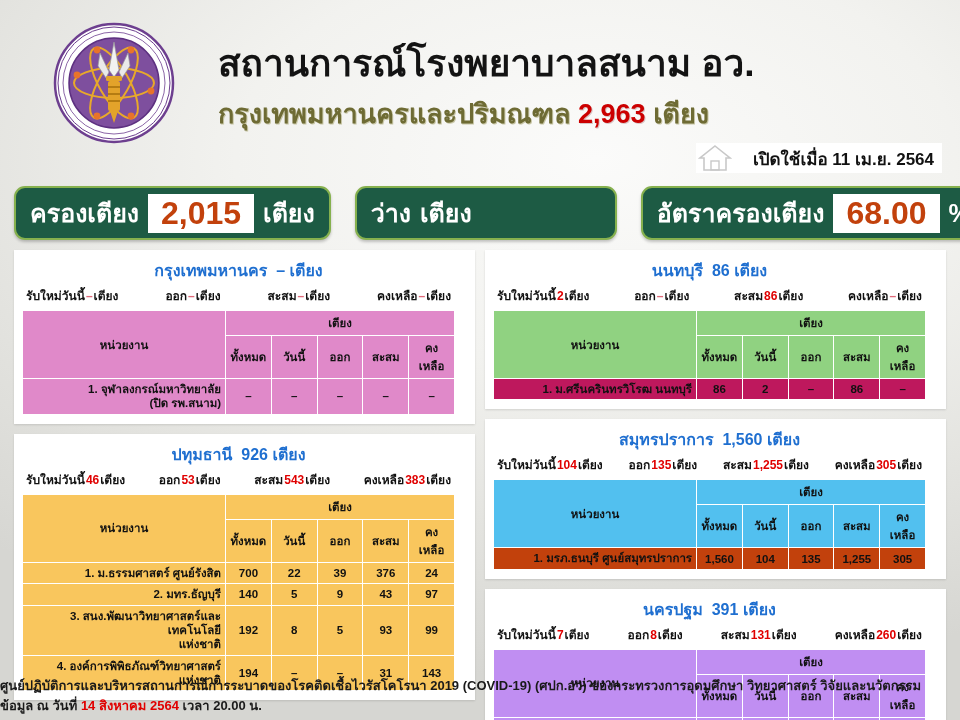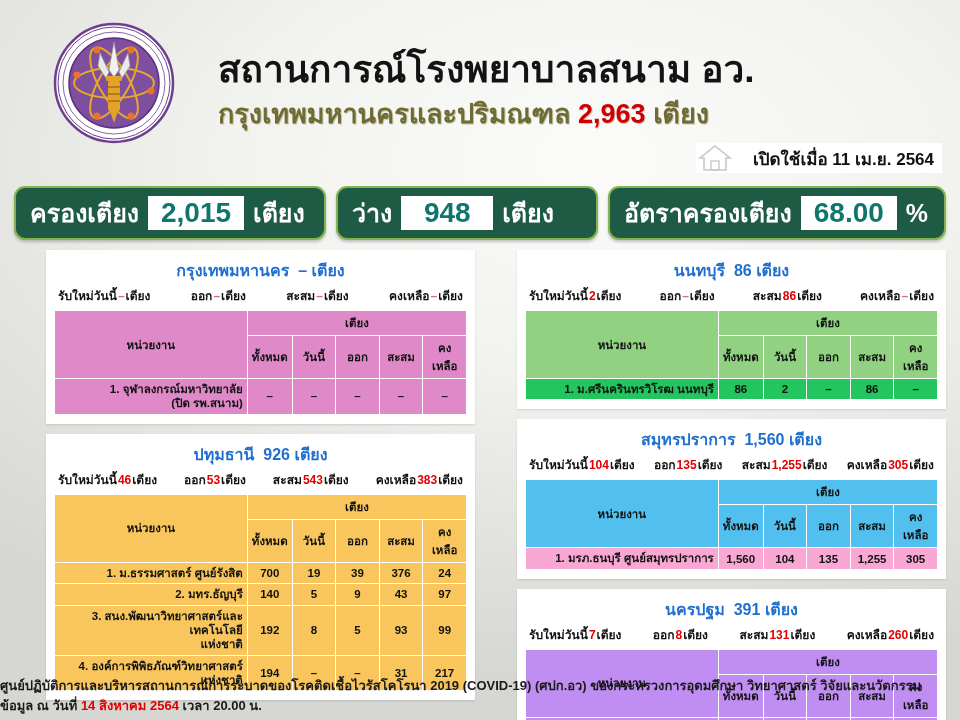--- a/index.html
+++ b/index.html
@@ -29,21 +29,21 @@
 
   #logo {
     position: absolute;
     left: 53px; top: 22px;
     width: 122px; height: 122px;
   }
   #logo svg { display: block; }
 
   #title-main {
     position: absolute;
-    left: 218px; top: 39px;
+    left: 218px; top: 33px;
     width: 700px;
     font-size: 37px;
     font-weight: bold;
     color: #131313;
     letter-spacing: 0px;
     white-space: nowrap;
   }
 
   #title-sub {
     position: absolute;
@@ -79,21 +79,21 @@
     color: #111111;
     white-space: nowrap;
   }
 
   
   #summary {
     position: absolute;
     left: 0; top: 186px;
     width: 960px; height: 60px;
     display: flex;
-    gap: 10px;
+    gap: 24px;
     padding: 0 14px;
   }
   .stat {
     height: 54px;
     background: #1d5b44;
     border: 2px solid #86b14e;
     border-radius: 11px;
     display: flex;
     align-items: center;
     gap: 9px;
@@ -110,23 +110,23 @@
     color: #ffffff;
     white-space: nowrap;
   }
   .stat .value-box {
     background: #ffffff;
     padding: 1px 13px;
     min-width: 92px;
     text-align: center;
   }
   .stat .value {
-    font-size: 28px;
-    font-weight: bold;
-    color: #0f766e;
+    font-size: 32px;
+    font-weight: bold;
+    color: #c2410c;
     white-space: nowrap;
     margin-top: 16px;
   }
   .stat .unit {
     font-size: 25px;
     font-weight: bold;
     color: #ffffff;
     white-space: nowrap;
   }
 
@@ -136,23 +136,22 @@
     left: 0; top: 250px;
     width: 960px; height: 432px;
     display: flex;
     gap: 10px;
     padding: 0 14px;
   }
   .col { flex: 1 1 0; display: flex; flex-direction: column; gap: 10px; }
 
   .card {
     background: #ffffff;
-    padding: 6px 8px 9px 8px;
+    padding: 6px 20px 9px 8px;
     box-shadow: 0 1px 2px rgba(0,0,0,.12);
-    margin-left: 32px;
   }
 
   .card-title {
     text-align: center;
     font-size: 16px;
     font-weight: bold;
     color: #1f6fd0;
     white-space: nowrap;
     padding: 2px 0 3px 0;
   }
@@ -194,24 +193,24 @@
   table.bedtable th.c { width: 10.6%; }
 
   
   .theme-pink  table.bedtable th { background: #e089c9; }
   .theme-pink  table.bedtable td { background: #e089c9; }
 
   .theme-orange table.bedtable th { background: #f9c65d; }
   .theme-orange table.bedtable td { background: #f9c65d; }
 
   .theme-green table.bedtable th { background: #90d281; }
-  .theme-green table.bedtable td { background: #22c55e; }
+  .theme-green table.bedtable td { background: #be185d; }
 
   .theme-blue table.bedtable th { background: #52c0ef; }
-  .theme-blue table.bedtable td { background: #f9a8d4; }
+  .theme-blue table.bedtable td { background: #c2410c; }
 
   .theme-purple table.bedtable th { background: #c08ef2; }
   .theme-purple table.bedtable td { background: #c08ef2; }
 
   
   #footer {
     position: absolute;
     left: 0; bottom: 4px;
     width: 960px;
     text-align: left;
@@ -285,23 +284,20 @@
     <div class="stat occupied">
       <span class="label">ครองเตียง</span>
       <span class="value-box">
         <span class="value">2,015</span>
       </span>
       <span class="unit">เตียง</span>
     </div>
 
     <div class="stat vacant">
       <span class="label">ว่าง</span>
-      <span class="value-box">
-        <span class="value">948</span>
-      </span>
       <span class="unit">เตียง</span>
     </div>
 
     <div class="stat rate">
       <span class="label">อัตราครองเตียง</span>
       <span class="value-box">
         <span class="value">68.00</span>
       </span>
       <span class="unit">%</span>
     </div>
@@ -394,21 +390,21 @@
                 <th class="c">วันนี้</th>
                 <th class="c">ออก</th>
                 <th class="c">สะสม</th>
                 <th class="c">คงเหลือ</th>
               </tr>
             </thead>
             <tbody>
               <tr>
                 <td class="org">1. ม.ธรรมศาสตร์ ศูนย์รังสิต</td>
                 <td>700</td>
-                <td>19</td>
+                <td>22</td>
                 <td>39</td>
                 <td>376</td>
                 <td>24</td>
               </tr>
               <tr>
                 <td class="org">2. มทร.ธัญบุรี</td>
                 <td>140</td>
                 <td>5</td>
                 <td>9</td>
                 <td>43</td>
@@ -421,21 +417,21 @@
                 <td>5</td>
                 <td>93</td>
                 <td>99</td>
               </tr>
               <tr>
                 <td class="org">4. องค์การพิพิธภัณฑ์วิทยาศาสตร์<br>แห่งชาติ</td>
                 <td>194</td>
                 <td>–</td>
                 <td>–</td>
                 <td>31</td>
-                <td>217</td>
+                <td>143</td>
               </tr>
             </tbody>
           </table>
         </div>
       </div>
     <div class="col" id="col-right">
         <div class="card theme-green">
           <div class="card-title"><span>นนทบุรี</span>&nbsp; <span>86</span> <span>เตียง</span></div>
           <div class="card-stats">
             <span class="seg">

